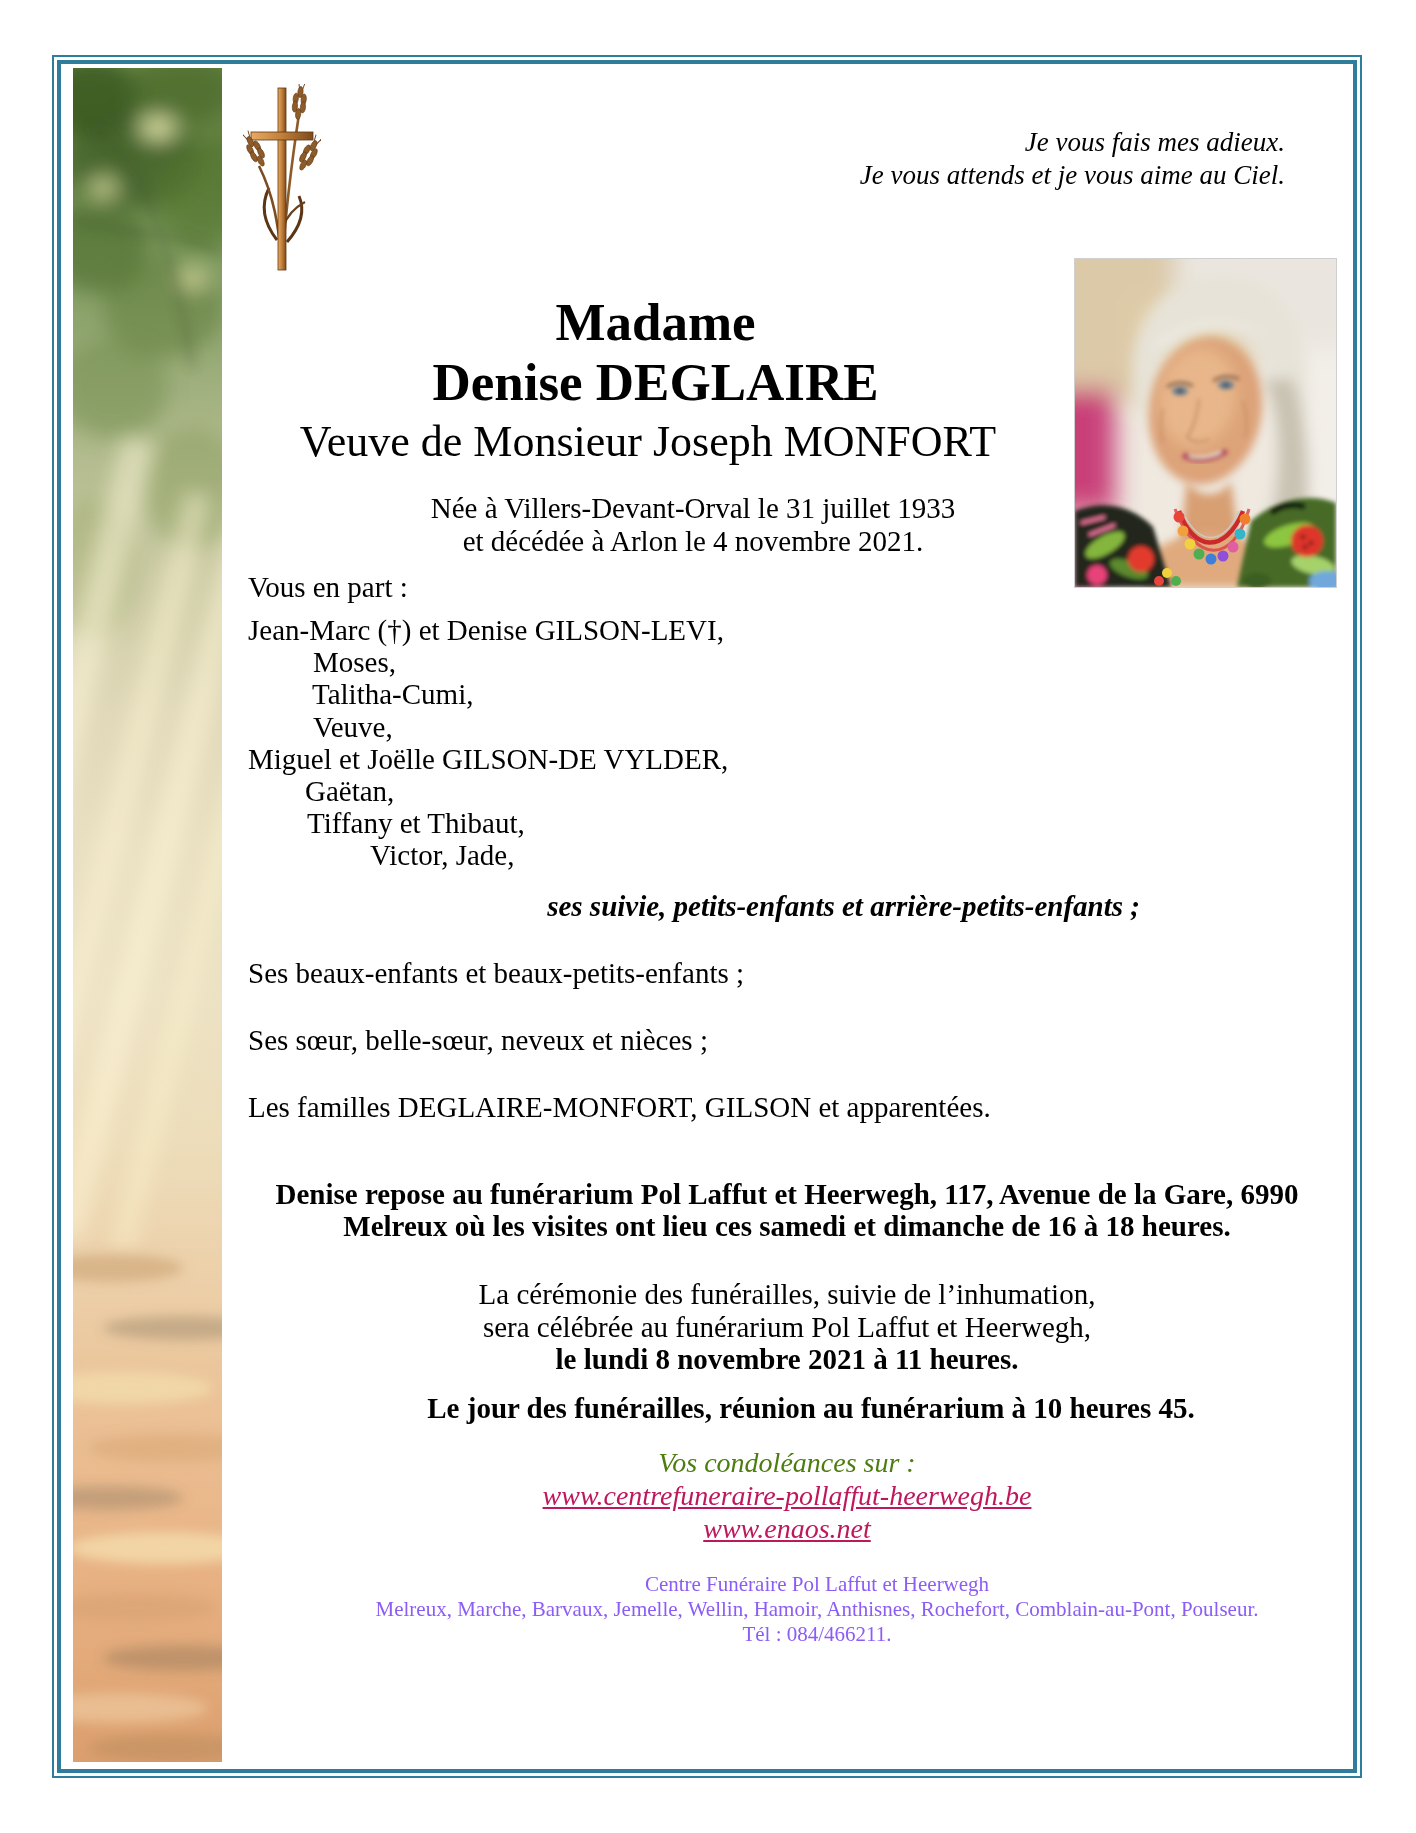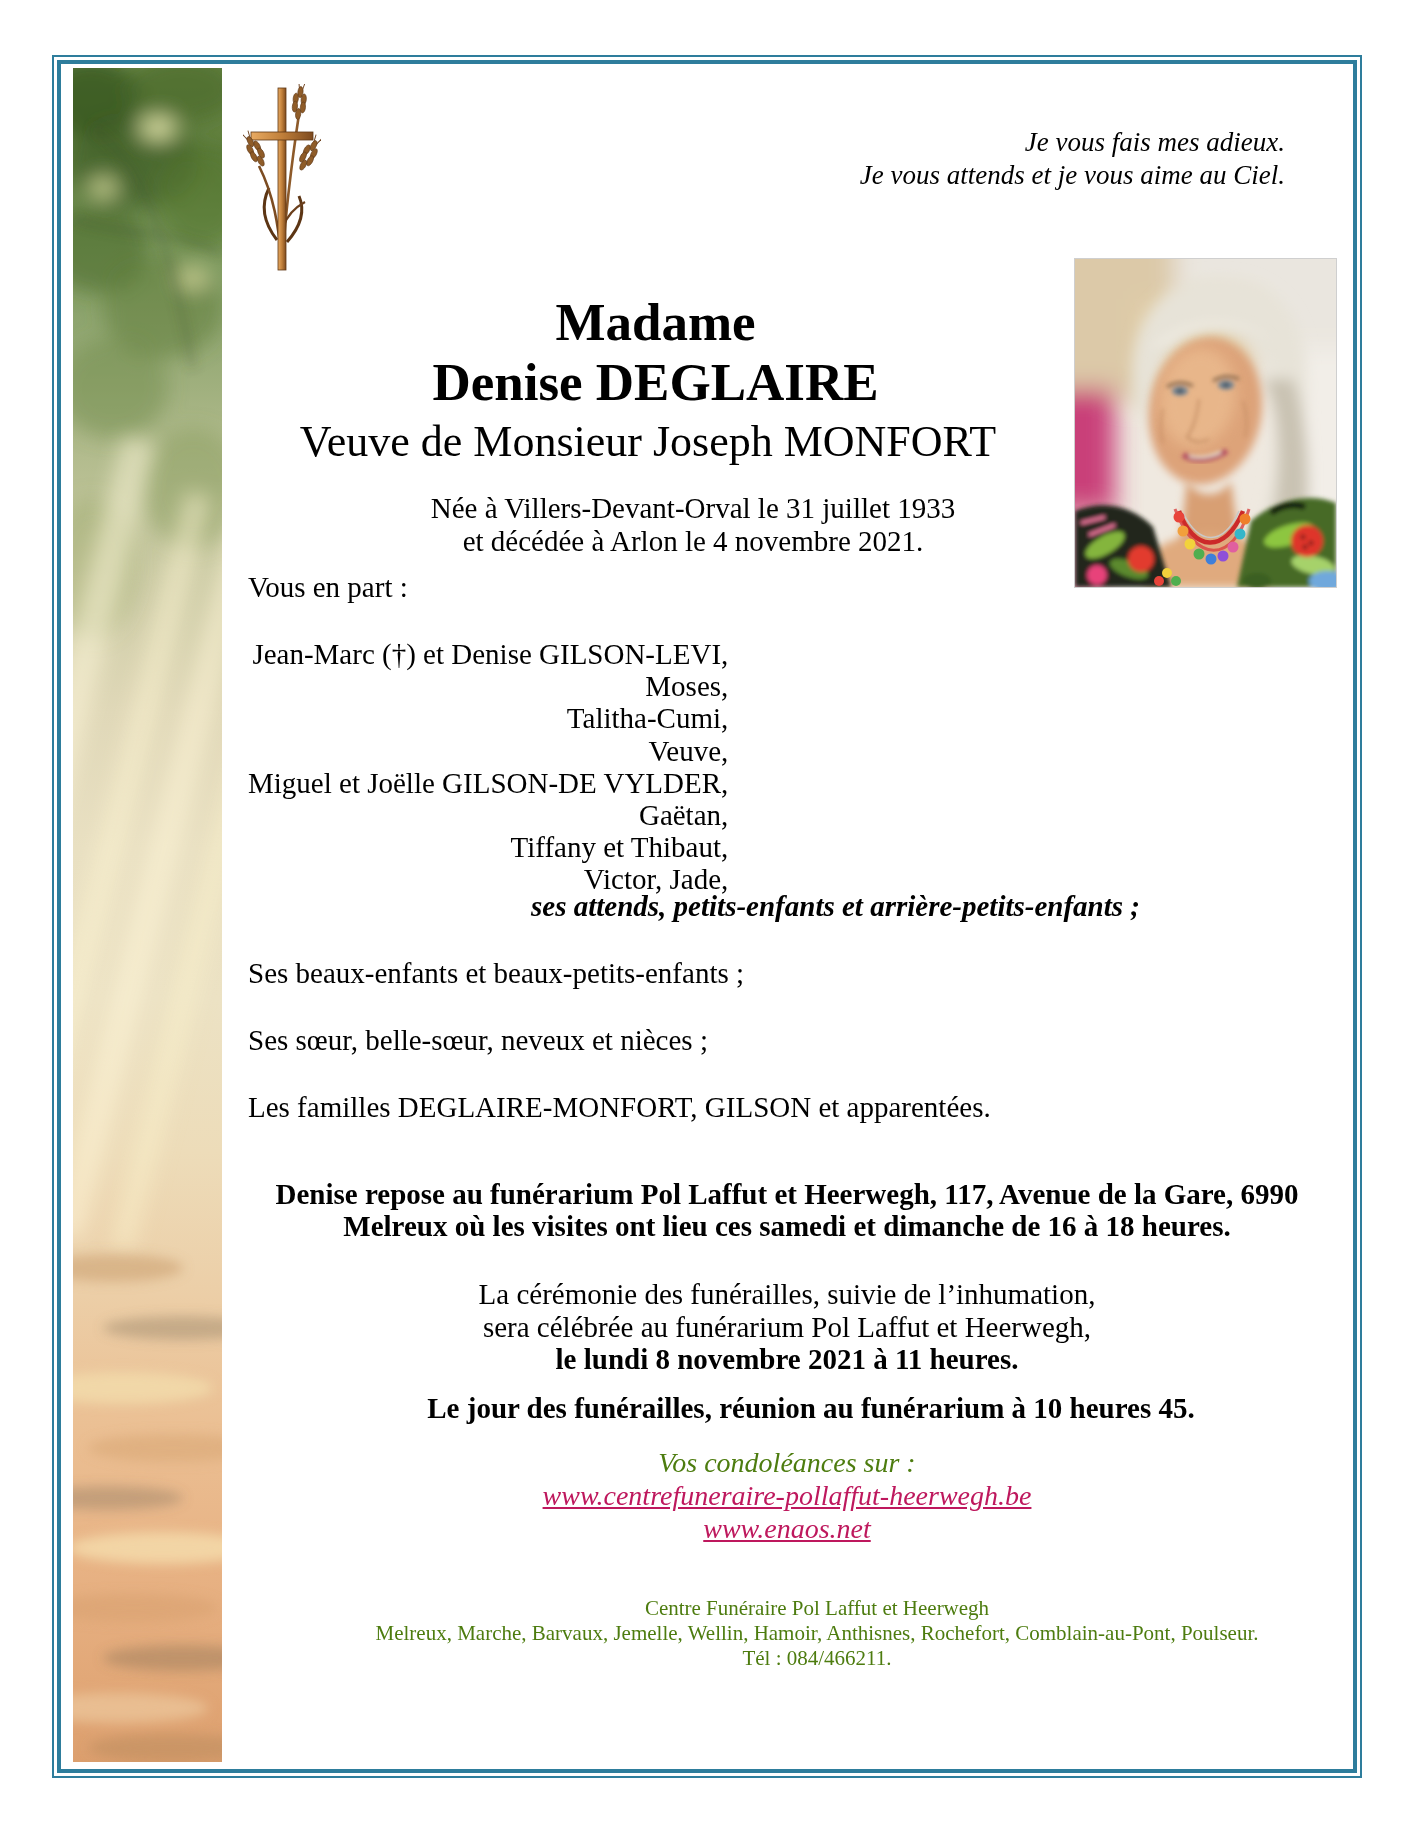--- a/index.html
+++ b/index.html
@@ -19,37 +19,37 @@
   .portrait{position:absolute;left:1074px;top:258px;width:261px;height:328px;border:1px solid #cfcfcf;background:#f0ece4;}
   .portrait svg{display:block;width:100%;height:100%;}
   
   .quote{position:absolute;left:630px;top:126px;width:655px;text-align:right;
          font-style:italic;font-size:27px;line-height:33px;}
   .title-block{position:absolute;left:222px;top:292px;width:852px;text-align:center;}
   .t-big{font-size:53px;font-weight:bold;line-height:60px;padding-left:15px;}
   .t-veuve{font-size:44px;font-weight:normal;line-height:59px;}
   .dates{position:absolute;left:222px;top:492px;width:852px;text-align:center;font-size:29px;line-height:33px;margin-left:45px;}
   .intro{position:absolute;left:248px;top:571px;font-size:29px;line-height:33px;}
-  .family{position:absolute;left:248px;top:638px;font-size:29px;line-height:32.2px;text-align:right;}
+  .family{position:absolute;left:248px;top:614px;font-size:29px;line-height:32.2px;}
   .descendants{position:absolute;left:222px;top:890px;width:918px;text-align:right;
                font-weight:bold;font-style:italic;font-size:29px;line-height:33px;}
   .relatives{position:absolute;left:248px;top:957px;font-size:29px;line-height:33px;}
   .relatives div{margin-bottom:34px;}
   .repose{position:absolute;left:222px;top:1178px;width:1130px;text-align:center;
           font-weight:bold;font-size:29px;line-height:32px;}
   .ceremony{position:absolute;left:222px;top:1278px;width:1130px;text-align:center;font-size:29px;line-height:32.5px;}
   .ceremony .bold{font-weight:bold;}
   .reunion{position:absolute;left:222px;top:1392px;width:1178px;text-align:center;font-weight:bold;font-size:29px;line-height:33px;}
   .condolences{position:absolute;left:222px;top:1446px;width:1130px;text-align:center;
                font-style:italic;font-size:28px;line-height:33px;color:#4d7c0f;}
   .links{position:absolute;left:222px;top:1479px;width:1130px;text-align:center;
          font-style:italic;font-size:28px;line-height:33px;}
   .links a{color:#be185d;text-decoration:underline;display:block;}
   .footer{position:absolute;left:222px;top:1572px;width:1190px;text-align:center;
-          font-size:21px;line-height:25px;color:#4d7c0f;margin-top:24px;}
+          font-size:21px;line-height:25px;color:#8b5cf6;}
 </style>
 </head>
 <body>
 
 <div class="page">
 
   <div class="frame-outer">
     <div class="frame-inner"></div>
   </div>
 
@@ -287,21 +287,21 @@
     <div>Jean-Marc (†) et Denise GILSON-LEVI,</div>
     <div style="padding-left:65px">Moses,</div>
     <div style="padding-left:64px">Talitha-Cumi,</div>
     <div style="padding-left:65px">Veuve,</div>
     <div>Miguel et Joëlle GILSON-DE VYLDER,</div>
     <div style="padding-left:57px">Gaëtan,</div>
     <div style="padding-left:59px">Tiffany et Thibaut,</div>
     <div style="padding-left:122px">Victor, Jade,</div>
   </div>
 
-  <div class="descendants">ses attends, petits-enfants et arrière-petits-enfants ;</div>
+  <div class="descendants">ses suivie, petits-enfants et arrière-petits-enfants ;</div>
 
   <div class="relatives">
     <div>Ses beaux-enfants et beaux-petits-enfants ;</div>
     <div>Ses sœur, belle-sœur, neveux et nièces ;</div>
     <div>Les familles DEGLAIRE-MONFORT, GILSON et apparentées.</div>
   </div>
 
   <div class="repose">
     <div>Denise repose au funérarium Pol Laffut et Heerwegh, 117, Avenue de la Gare, 6990</div>
     <div>Melreux où les visites ont lieu ces samedi et dimanche de 16 à 18 heures.</div>

